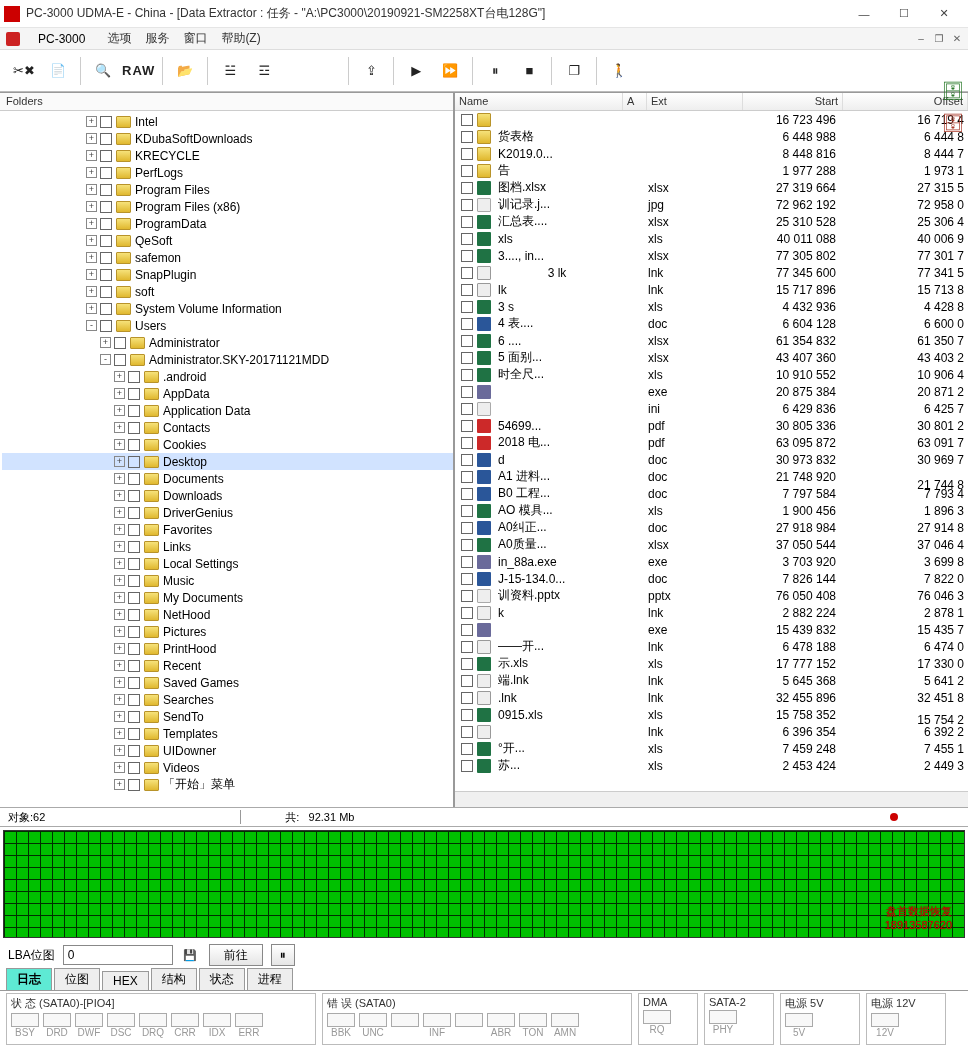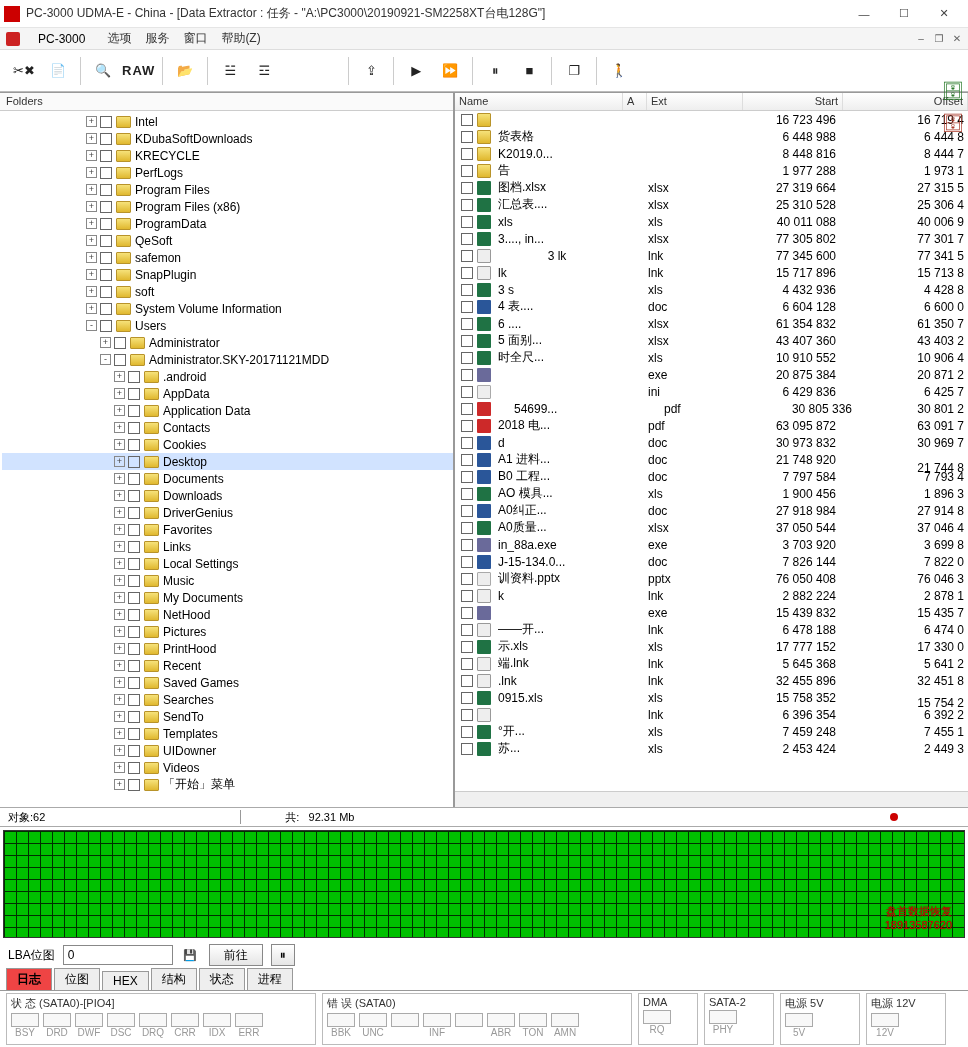--- a/index.html
+++ b/index.html
@@ -51,21 +51,21 @@
 .status-row .red-dot { position: absolute; right: 70px; width: 8px; height: 8px; background: #c00; border-radius: 50%; }
 .sector-map { height: 108px; background: #00c800; position: relative; margin: 3px; border: 1px solid #333; background-image: repeating-linear-gradient(to right, #003000 0 1px, transparent 1px 12px), repeating-linear-gradient(to bottom, #003000 0 1px, transparent 1px 12px); background-color: #00c000; }
 .sector-map .watermark { position: absolute; right: 12px; bottom: 6px; color: rgba(255,0,0,0.8); font-size: 18px; text-align: right; font-weight: 500; text-shadow: 0 0 1px #400; }
 .lba-row { height: 28px; display: flex; align-items: center; gap: 8px; padding: 0 8px; }
 .lba-row .lbl { font-size: 12px; }
 .lba-row input { width: 110px; height: 20px; border: 1px solid #888; padding: 0 4px; font-size: 12px; }
 .lba-row .disk-icon-btn { width: 20px; height: 20px; display: flex; align-items: center; justify-content: center; }
 .lba-row button { height: 22px; padding: 0 14px; border: 1px solid #888; background: linear-gradient(#fff,#e5e5e5); font-size: 12px; }
 .tabs-row { height: 22px; display: flex; align-items: flex-end; padding: 0 6px; gap: 2px; border-bottom: 1px solid #999; }
 .tabs-row .tab { padding: 2px 10px; border: 1px solid #999; border-bottom: none; background: #eee; font-size: 12px; }
-.tabs-row .tab.active { background: #ef4444; font-weight: bold; }
+.tabs-row .tab.active { background: #5eead4; font-weight: bold; }
 .bottom-status { height: 56px; display: flex; padding: 2px 6px; gap: 6px; }
 .status-group { border: 1px solid #bbb; padding: 2px 4px; display: flex; flex-direction: column; }
 .status-group .grp-title { font-size: 11px; color: #333; margin-bottom: 2px; }
 .status-group .leds { display: flex; gap: 4px; }
 .led-box { display: flex; flex-direction: column; align-items: center; }
 .led { width: 28px; height: 14px; border: 1px solid #aaa; background: #f8f8f8; }
 .led-lbl { font-size: 10px; color: #999; }
 .num-right { text-align: right; }
 </style>
 </head>
@@ -419,20 +419,29 @@
           <div class="list-chk"></div>
           <div class="file-icon fi-xlsx"></div>
           <div class="cell" style="width: 126px;">图档.xlsx</div>
           <div class="cell" style="width: 24px;"></div>
           <div class="cell" style="width: 96px;">xlsx</div>
           <div class="cell num-right" style="width: 100px;">27 319 664</div>
           <div class="cell num-right" style="flex: 1 1 0%;">27 315 5</div>
         </div>
         <div class="list-row">
           <div class="list-chk"></div>
+          <div class="file-icon fi-generic"></div>
+          <div class="cell" style="width: 126px;">训记录.j...</div>
+          <div class="cell" style="width: 24px;"></div>
+          <div class="cell" style="width: 96px;">jpg</div>
+          <div class="cell num-right" style="width: 100px;">72 962 192</div>
+          <div class="cell num-right" style="flex: 1 1 0%;">72 958 0</div>
+        </div>
+        <div class="list-row">
+          <div class="list-chk"></div>
           <div class="file-icon fi-xlsx"></div>
           <div class="cell" style="width: 126px;">汇总表....</div>
           <div class="cell" style="width: 24px;"></div>
           <div class="cell" style="width: 96px;">xlsx</div>
           <div class="cell num-right" style="width: 100px;">25 310 528</div>
           <div class="cell num-right" style="flex: 1 1 0%;">25 306 4</div>
         </div>
         <div class="list-row">
           <div class="list-chk"></div>
           <div class="file-icon fi-xlsx"></div>
@@ -528,21 +537,21 @@
           <div class="file-icon fi-generic"></div>
           <div class="cell" style="width: 126px;"></div>
           <div class="cell" style="width: 24px;"></div>
           <div class="cell" style="width: 96px;">ini</div>
           <div class="cell num-right" style="width: 100px;">6 429 836</div>
           <div class="cell num-right" style="flex: 1 1 0%;">6 425 7</div>
         </div>
         <div class="list-row">
           <div class="list-chk"></div>
           <div class="file-icon fi-pdf"></div>
-          <div class="cell" style="width: 126px; margin-left: 16px;">54699...</div>
+          <div class="cell" style="width: 126px;">54699...</div>
           <div class="cell" style="width: 24px;"></div>
           <div class="cell" style="width: 96px;">pdf</div>
           <div class="cell num-right" style="width: 100px;">30 805 336</div>
           <div class="cell num-right" style="flex: 1 1 0%;">30 801 2</div>
         </div>
         <div class="list-row">
           <div class="list-chk"></div>
           <div class="file-icon fi-pdf"></div>
           <div class="cell" style="width: 126px;">2018 电...</div>
           <div class="cell" style="width: 24px;"></div>

